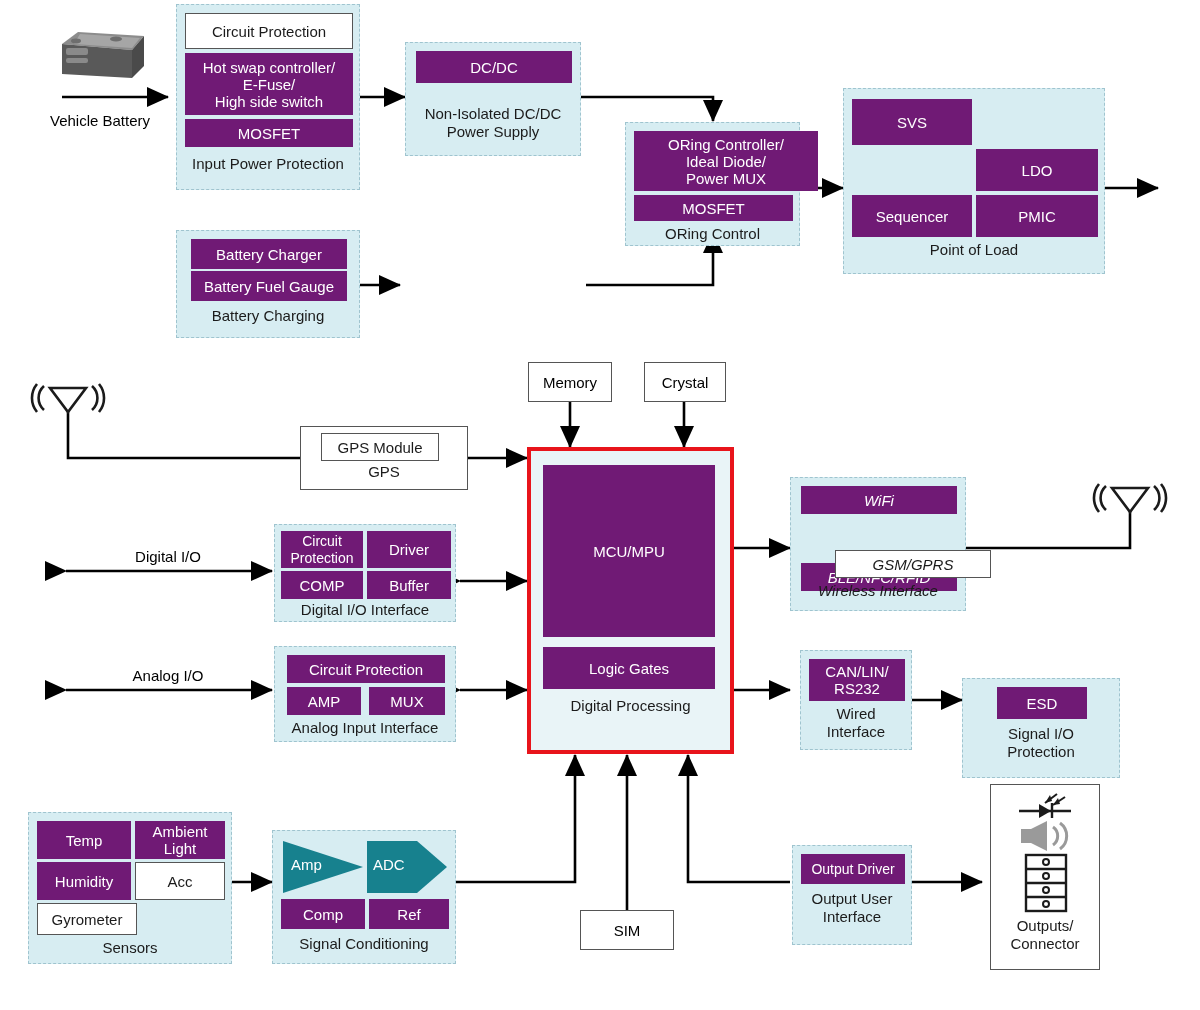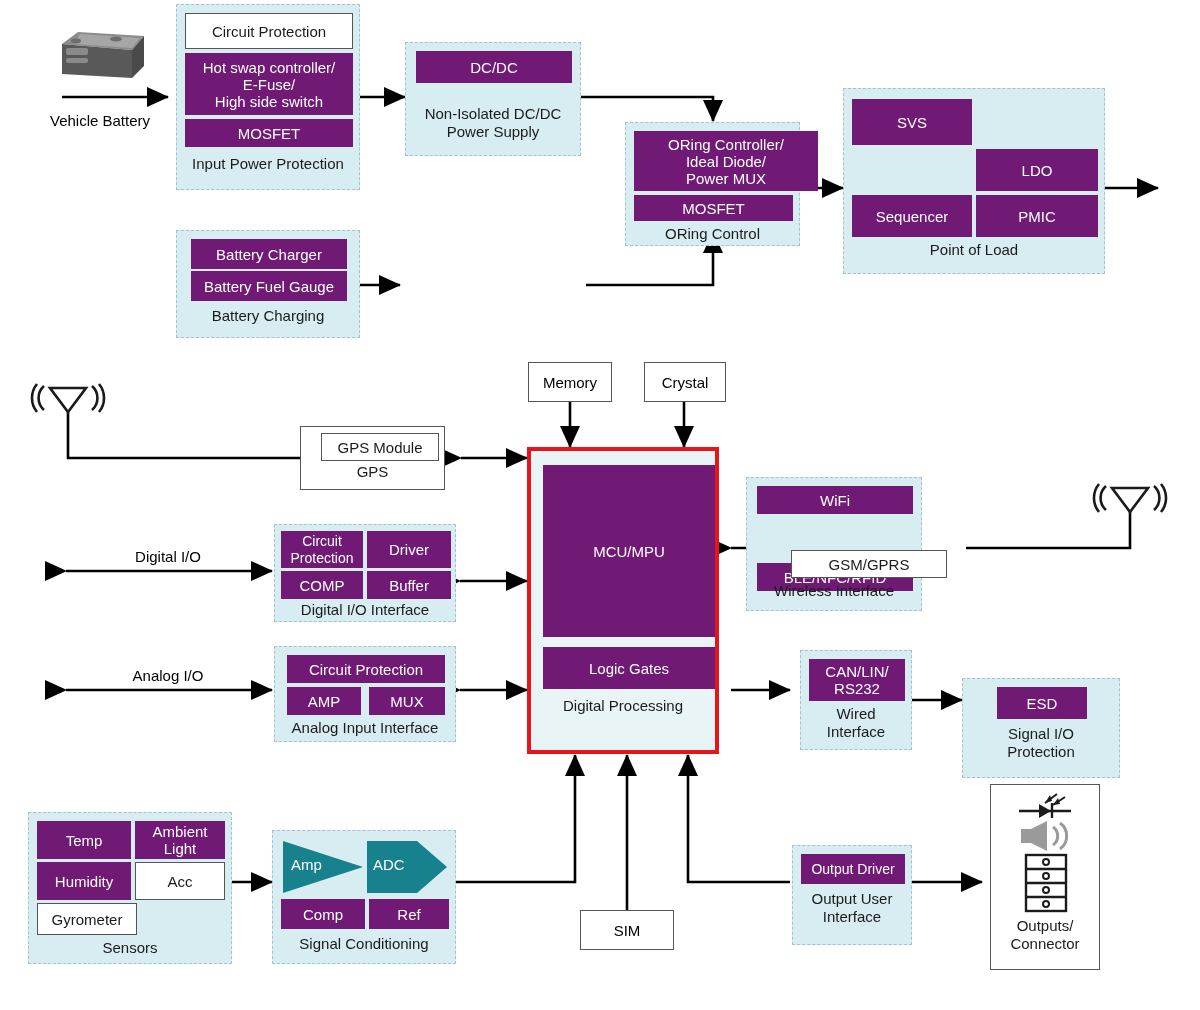--- a/index.html
+++ b/index.html
@@ -150,27 +150,27 @@
   </div>
 
   <div class="grp plain" style="left:528px;top:362px;width:84px;height:40px;display:flex;align-items:center;justify-content:center;">
     <span style="font-size:15px;">Memory</span>
   </div>
 
   <div class="grp plain" style="left:644px;top:362px;width:82px;height:40px;display:flex;align-items:center;justify-content:center;">
     <span style="font-size:15px;">Crystal</span>
   </div>
 
-  <div class="mcu-frame" style="left:527px;top:447px;width:192px;height:307px;">
+  <div class="mcu-frame" style="left:527px;top:447px;width:207px;height:307px;">
     <div class="tile" style="left:12px;top:14px;width:172px;height:172px;">MCU/MPU</div>
     <div class="tile" style="left:12px;top:196px;width:172px;height:42px;">Logic Gates</div>
     <div class="grp-label" style="top:246px;">Digital Processing</div>
   </div>
 
-  <div class="grp plain" style="left:300px;top:426px;width:145px;height:64px;">
+  <div class="grp plain" style="left:300px;top:426px;width:168px;height:64px;">
     <div class="tile white" style="left:20px;top:6px;width:118px;height:28px;">GPS Module</div>
     <div class="grp-label" style="top:36px;">GPS</div>
   </div>
 
   <div class="lbl" style="left:78px;top:548px;width:180px;">Digital I/O</div>
   <div class="grp" style="left:274px;top:524px;width:182px;height:98px;">
     <div class="tile" style="left:6px;top:6px;width:82px;height:37px;white-space:pre-line;font-size:14px;">Circuit
 Protection</div>
     <div class="tile" style="left:92px;top:6px;width:84px;height:37px;">Driver</div>
     <div class="tile" style="left:6px;top:46px;width:82px;height:28px;">COMP</div>
@@ -179,21 +179,21 @@
   </div>
 
   <div class="lbl" style="left:78px;top:667px;width:180px;">Analog I/O</div>
   <div class="grp" style="left:274px;top:646px;width:182px;height:96px;">
     <div class="tile" style="left:12px;top:8px;width:158px;height:28px;">Circuit Protection</div>
     <div class="tile" style="left:12px;top:40px;width:74px;height:28px;">AMP</div>
     <div class="tile" style="left:94px;top:40px;width:76px;height:28px;">MUX</div>
     <div class="grp-label" style="top:72px;">Analog Input Interface</div>
   </div>
 
-  <div class="grp" style="left:746px;top:477px;width:176px;height:134px;">
+  <div class="grp" style="left:790px;top:477px;width:176px;height:134px;font-style:italic;">
     <div class="tile" style="left:10px;top:8px;width:156px;height:28px;">WiFi</div>
     <div class="tile" style="left:10px;top:40px;width:156px;height:28px;margin-top:45px;">BLE/NFC/RFID</div>
     <div class="tile white" style="left:10px;top:72px;width:156px;height:28px;margin-left:34px;">GSM/GPRS</div>
     <div class="grp-label" style="top:104px;">Wireless Interface</div>
   </div>
 
   <div class="abs" style="left:1086px;top:482px;width:88px;height:36px;">
     <svg viewBox="0 0 88 36" width="88" height="36">
       <polygon points="26,6 62,6 44,30" fill="#fff" stroke="#1b1b1b" stroke-width="2.6"></polygon>
       <path d="M20,4 A16,16 0 0 0 20,28" stroke="#1b1b1b" stroke-width="2.6" fill="none"></path>

